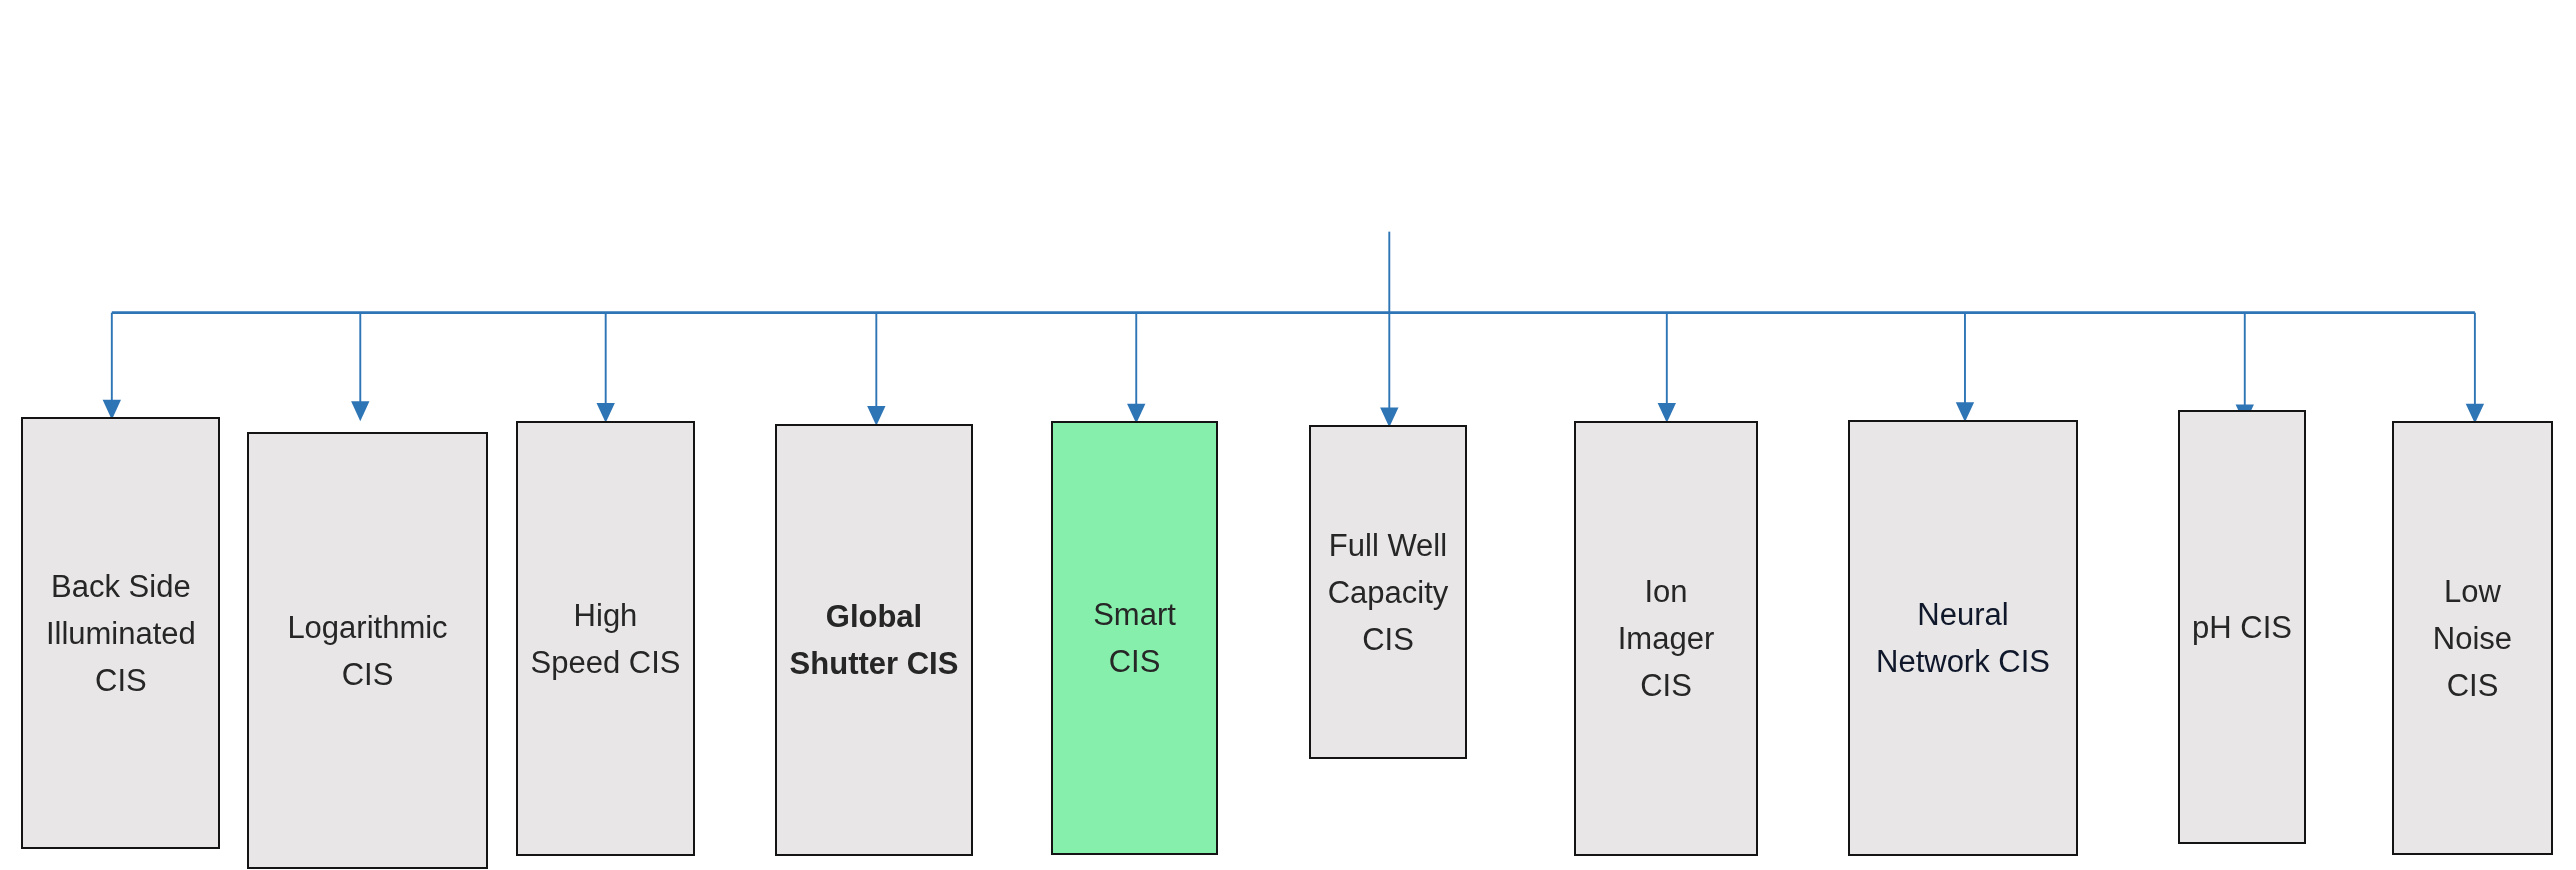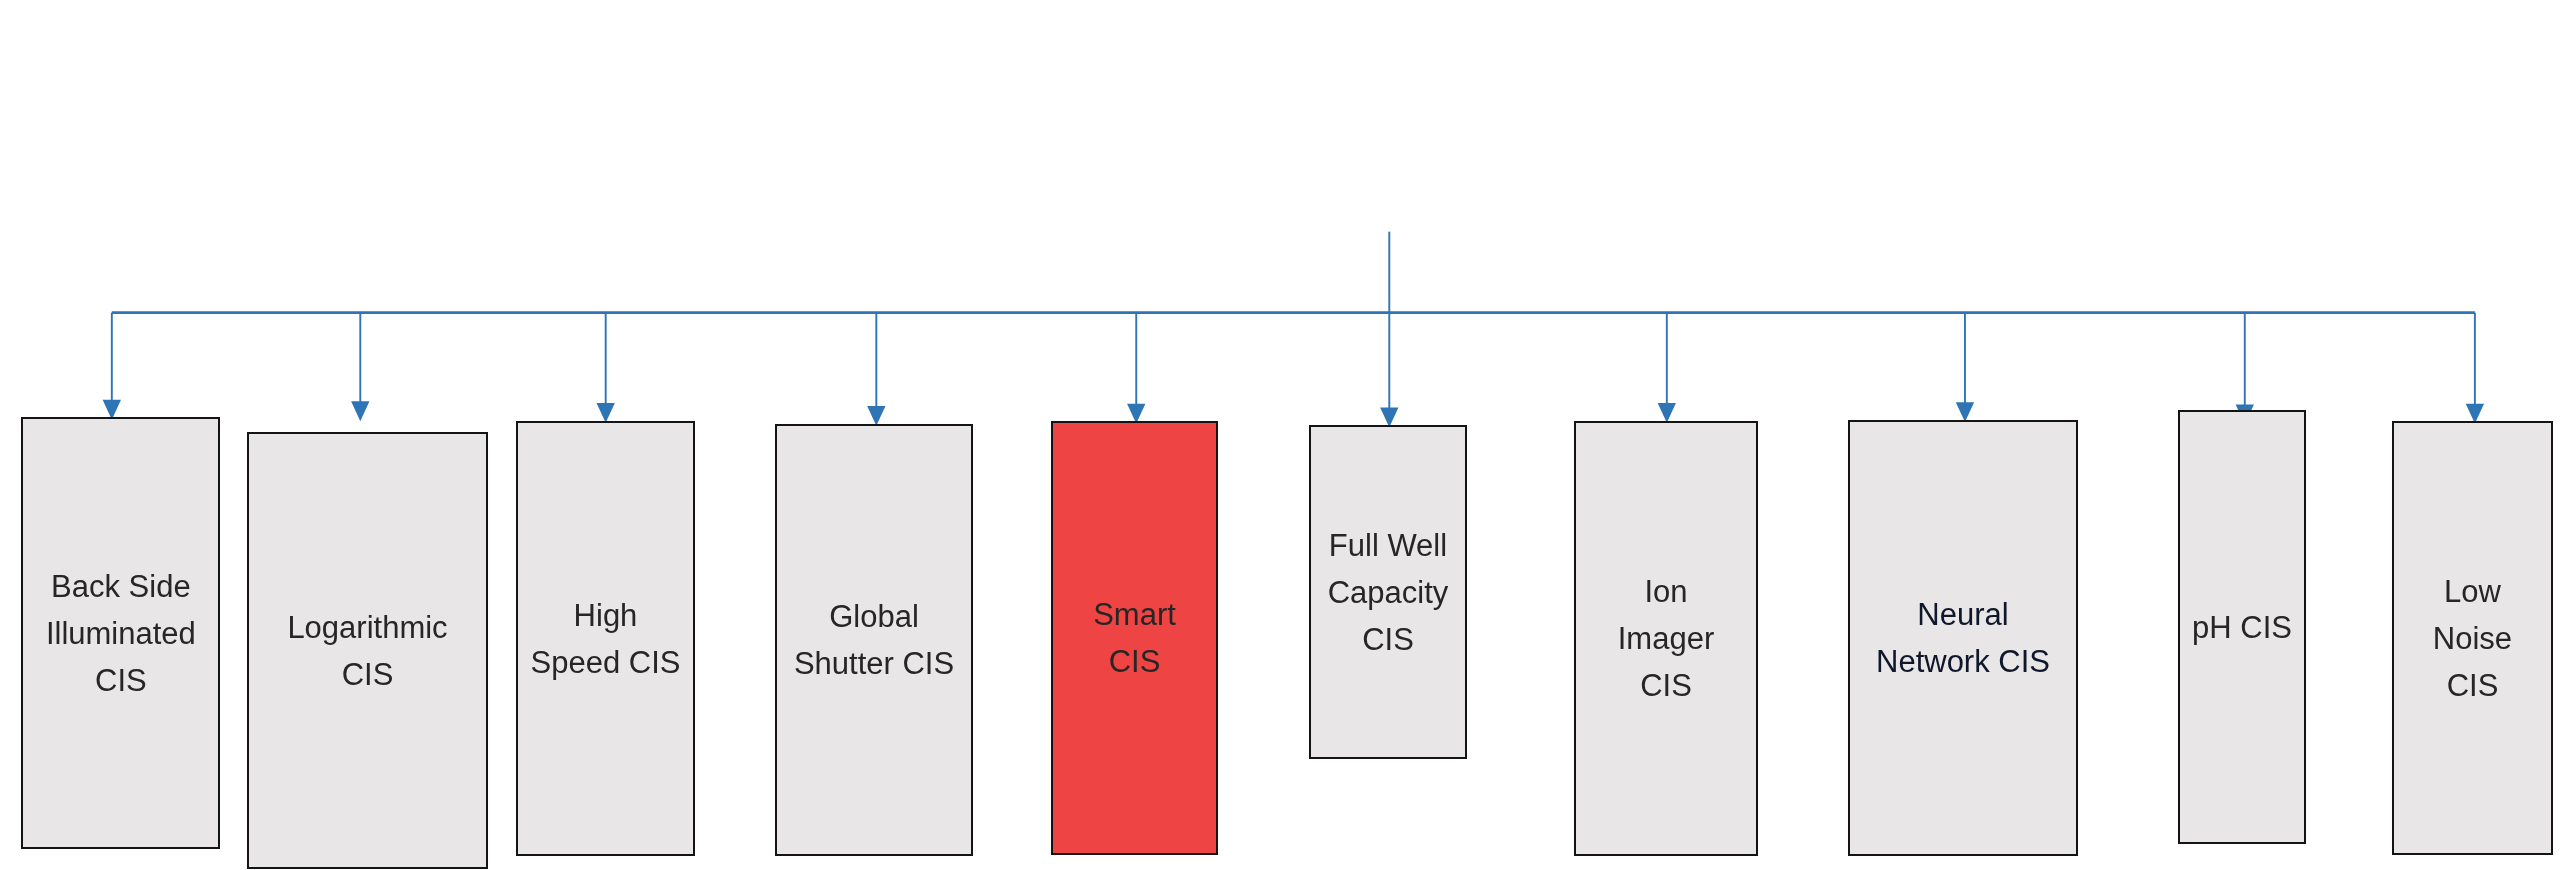--- a/index.html
+++ b/index.html
@@ -97,24 +97,24 @@
       </div>
       <div class="type-box" style="left: 247px; top: 432px; width: 241px; height: 437px; background: rgb(232, 230, 230); border-color: rgb(20, 20, 20);">
         <div class="box-label" style="color: rgb(38, 38, 38);">Logarithmic
 CIS</div>
       </div>
       <div class="type-box" style="left: 516px; top: 421px; width: 179px; height: 435px; background: rgb(232, 230, 230); border-color: rgb(20, 20, 20);">
         <div class="box-label" style="color: rgb(38, 38, 38);">High
 Speed CIS</div>
       </div>
       <div class="type-box" style="left: 775px; top: 424px; width: 198px; height: 432px; background: rgb(232, 230, 230); border-color: rgb(20, 20, 20);">
-        <div class="box-label" style="color: rgb(38, 38, 38);">Global
+        <div class="box-label" style="color: rgb(38, 38, 38); font-weight: bold;">Global
 Shutter CIS</div>
       </div>
-      <div class="type-box" style="left: 1051px; top: 421px; width: 167px; height: 434px; background: #ef4444; border-color: rgb(20, 20, 20);">
+      <div class="type-box" style="left: 1051px; top: 421px; width: 167px; height: 434px; background: #86efac; border-color: rgb(20, 20, 20);">
         <div class="box-label" style="color: rgb(38, 38, 38);">Smart
 CIS</div>
       </div>
       <div class="type-box" style="left: 1309px; top: 425px; width: 158px; height: 334px; background: rgb(232, 230, 230); border-color: rgb(20, 20, 20);">
         <div class="box-label" style="color: rgb(38, 38, 38);">Full Well
 Capacity
 CIS</div>
       </div>
       <div class="type-box" style="left: 1574px; top: 421px; width: 184px; height: 435px; background: rgb(232, 230, 230); border-color: rgb(20, 20, 20);">
         <div class="box-label" style="color: rgb(38, 38, 38);">Ion

